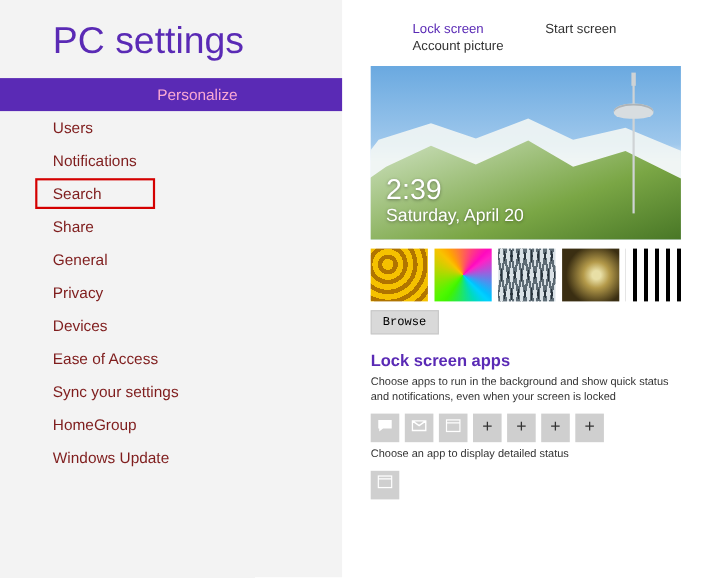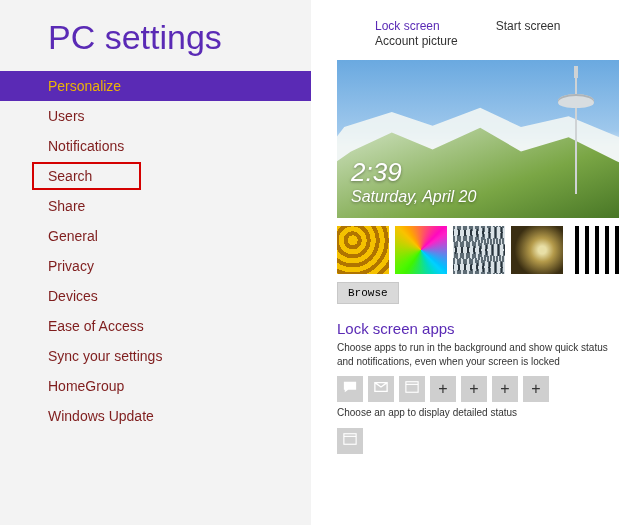--- a/index.html
+++ b/index.html
@@ -24,21 +24,22 @@
   }
   .nav-item {
     font-size: 14px;
     color: #7f1d1d;
     padding: 7px 0 7px 48px;
     cursor: pointer;
     position: relative;
   }
   .nav-item.selected {
     background: #5a2ab5;
-    color: #eab308;
+    color: #f9a8d4;
+    text-align: center;
   }
   .nav-item.highlighted::after {
     content: "";
     position: absolute;
     left: 32px; right: 170px;
     top: 1px; bottom: 1px;
     border: 2px solid #d40000;
     pointer-events: none;
   }
   .main {
@@ -83,21 +84,20 @@
     background:#d8dde0; border-radius: 50% 50% 40% 40%;
     box-shadow: 0 2px 0 #aeb4b8 inset;
   }
   .needle::after {
     content:""; position:absolute; top:-8px; left:-1px; width:4px; height:12px;
     background:#cfd3d5;
   }
   .clock {
     position: absolute; left: 14px; bottom: 12px; color: #fff;
     text-shadow: 0 1px 3px rgba(0,0,0,.4);
-    font-style: italic;
   }
   .clock .time { font-size: 26px; font-weight: 300; }
   .clock .date { font-size: 16px; }
   .thumbs {
     margin: 8px 0 8px 26px;
     display: flex; gap: 6px;
   }
   .thumb {
     width: 52px; height: 48px; cursor: pointer; position: relative; overflow: hidden;
   }
@@ -118,21 +118,21 @@
     border: 1px solid #c8c8c8;
     font-size: 11px;
     padding: 4px 10px;
     cursor: pointer;
     font-family: Liberation Mono, monospace;
   }
   .section-title {
     margin: 16px 0 4px 26px;
     color: #5a2ab5;
     font-size: 15px;
-    font-weight: 400;
+    font-weight: 700;
   }
   .desc {
     margin: 0 20px 8px 26px;
     font-size: 10px; color: #333; line-height: 1.35;
   }
   .slot-row { margin-left: 26px; display: flex; gap: 5px; }
   .slot {
     width: 26px; height: 26px;
     background: #cfcfcf;
     display: flex; align-items: center; justify-content: center;

